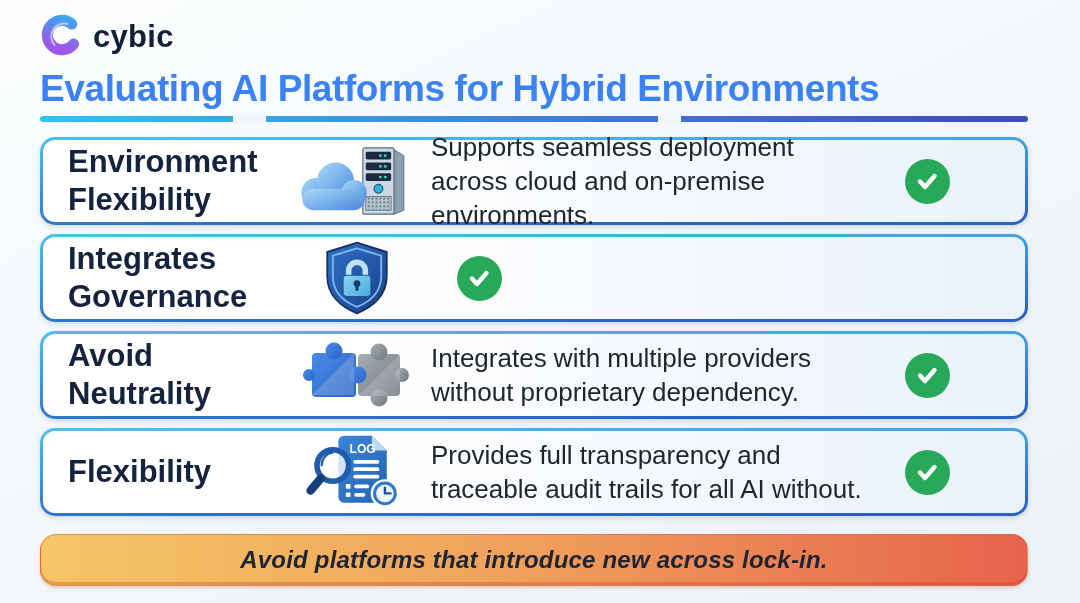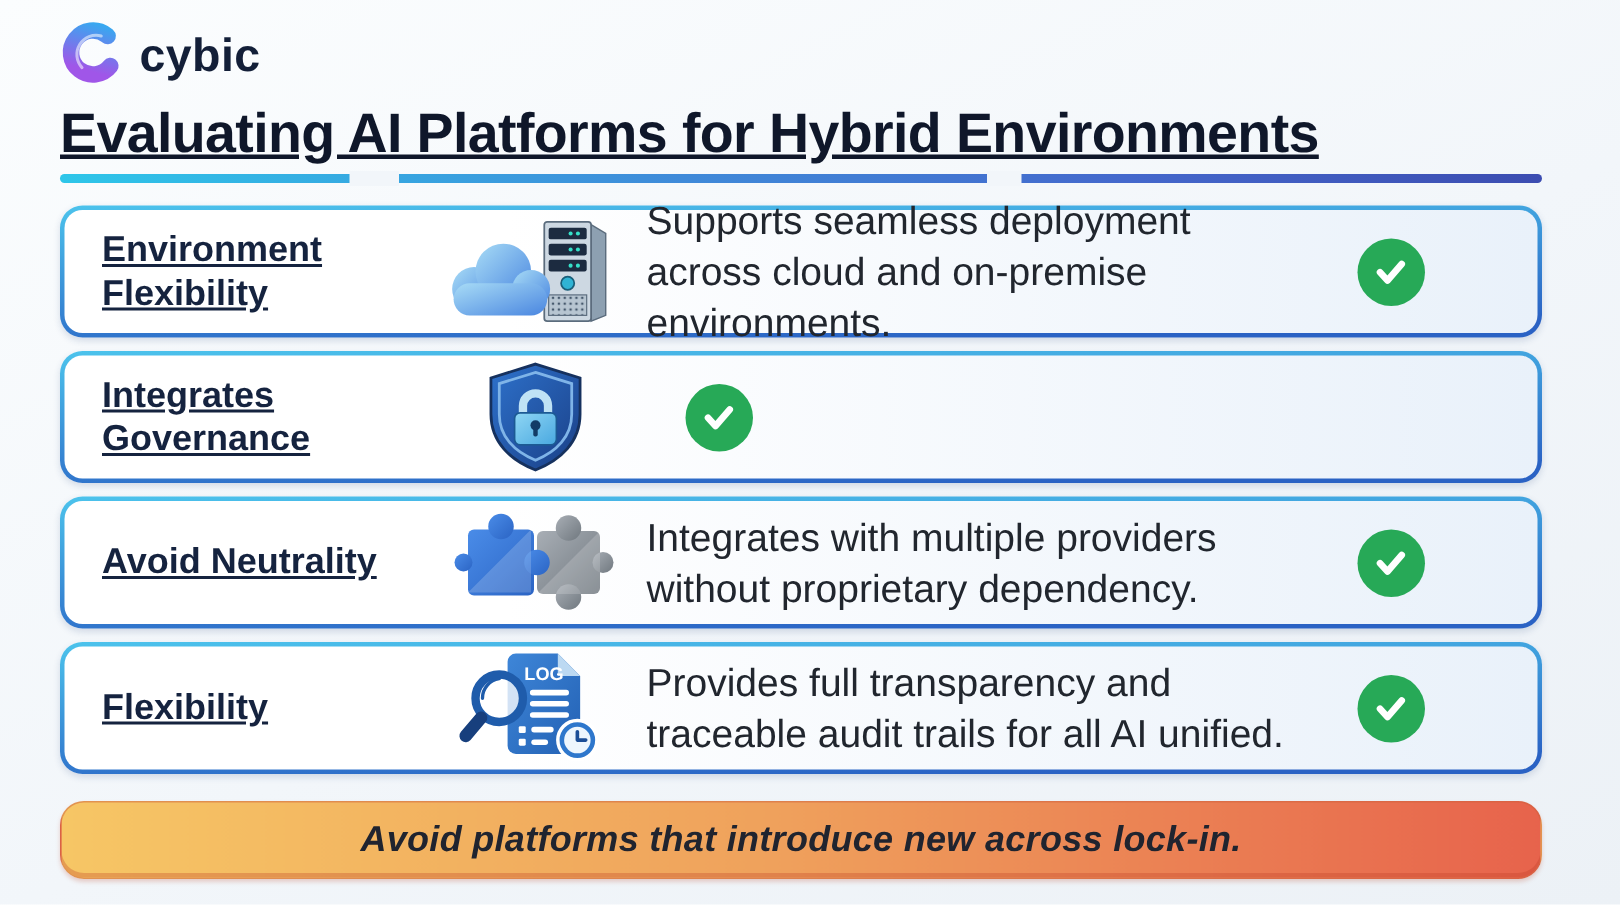--- a/index.html
+++ b/index.html
@@ -11,22 +11,22 @@
   }
   .canvas { width:1080px; height:603px; padding:12px 52px 0 40px; position:relative; }
 
   
   .brand { display:flex; align-items:center; gap:9px; height:50px; }
   .brand-name { font-size:31px; font-weight:bold; color:#131f38; letter-spacing:.3px; }
 
   
   .title {
     margin-top:6px;
-    font-size:37px; font-weight:bold; color:#0f172a;
-    letter-spacing:-0.4px; white-space:nowrap;text-decoration:underline;
+    font-size:37px; font-weight:bold; color:#3b82f6;
+    letter-spacing:-0.4px; white-space:nowrap;
   }
   .title-underline {
     position:relative; height:6px; margin-top:6px; border-radius:4px;
     background: linear-gradient(90deg, var(--underline-from,#2ec6e9) 0%, #3f8ad9 42%, #4468cc 72%, var(--underline-to,#3c4db1) 100%);
   }
   .title-underline .gap { position:absolute; top:-2px; bottom:-2px; background:#f2f6fa; }
   .gap1 { left:19.5%; width:3.4%; }
   .gap2 { left:62.5%; width:2.4%; }
 
   
@@ -36,21 +36,21 @@
     background: linear-gradient(178deg, var(--border-top,#4cc3ec) 0%, var(--border-bottom,#2a62c4) 90%);
     box-shadow: 0 2px 5px rgba(30,60,120,.16);
   }
   .card-inner {
     border-radius:12px; height:82px;
     background: linear-gradient(90deg, #ffffff 30%, #e9f1fa 100%);
     display:flex; align-items:center;
   }
   .row-title {
     width:240px; padding-left:25px;
-    font-size:24px; font-weight:bold; color:#15233f; line-height:1.22;text-decoration:underline;
+    font-size:31px; font-weight:bold; color:#15233f; line-height:1.22;
   }
   .row-icon { width:148px; display:flex; justify-content:center; align-items:flex-end; }
   .row-desc {
     flex:1; max-width:448px;
     font-size:26px; color:#21262e; line-height:1.32; padding-right:8px;
   }
   .row-check { width:96px; display:flex; justify-content:center; align-items:center; }
   .check-circle {
     width:45px; height:45px; border-radius:50%;
     background: var(--check-green,#27a957);
@@ -249,21 +249,21 @@
 
             <circle cx="86" cy="66" r="14" fill="#2e77cc" stroke="#ffffff" stroke-width="2.5"></circle>
             <circle cx="86" cy="66" r="9.5" fill="#eef6fd"></circle>
             <path d="M86 60 v6 h6" fill="none" stroke="#1d4e96" stroke-width="2.6" stroke-linecap="round" stroke-linejoin="round"></path>
 
             <circle cx="30" cy="36" r="17" fill="#ffffff" fill-opacity="0.78" stroke="#1f5cab" stroke-width="6"></circle>
             <path d="M30 22 a14 14 0 0 0 -12 14" fill="none" stroke="#1f5cab" stroke-width="2.4" stroke-linecap="round"></path>
             <line x1="17" y1="50" x2="6" y2="63" stroke="#173f7d" stroke-width="9" stroke-linecap="round"></line>
           </svg>
         </div>
-        <div class="row-desc">Provides full transparency and traceable audit trails for all AI unified.</div>
+        <div class="row-desc">Provides full transparency and traceable audit trails for all AI without.</div>
         <div class="row-check">
           <div class="check-circle">
             <svg width="26" height="26" viewBox="0 0 26 26">
               <path d="M6 13.5 L11 19 L20.5 8" fill="none" stroke="#ffffff" stroke-width="4.4" stroke-linecap="round" stroke-linejoin="round"></path>
             </svg>
           </div>
         </div>
       </div>
     </div>
 

